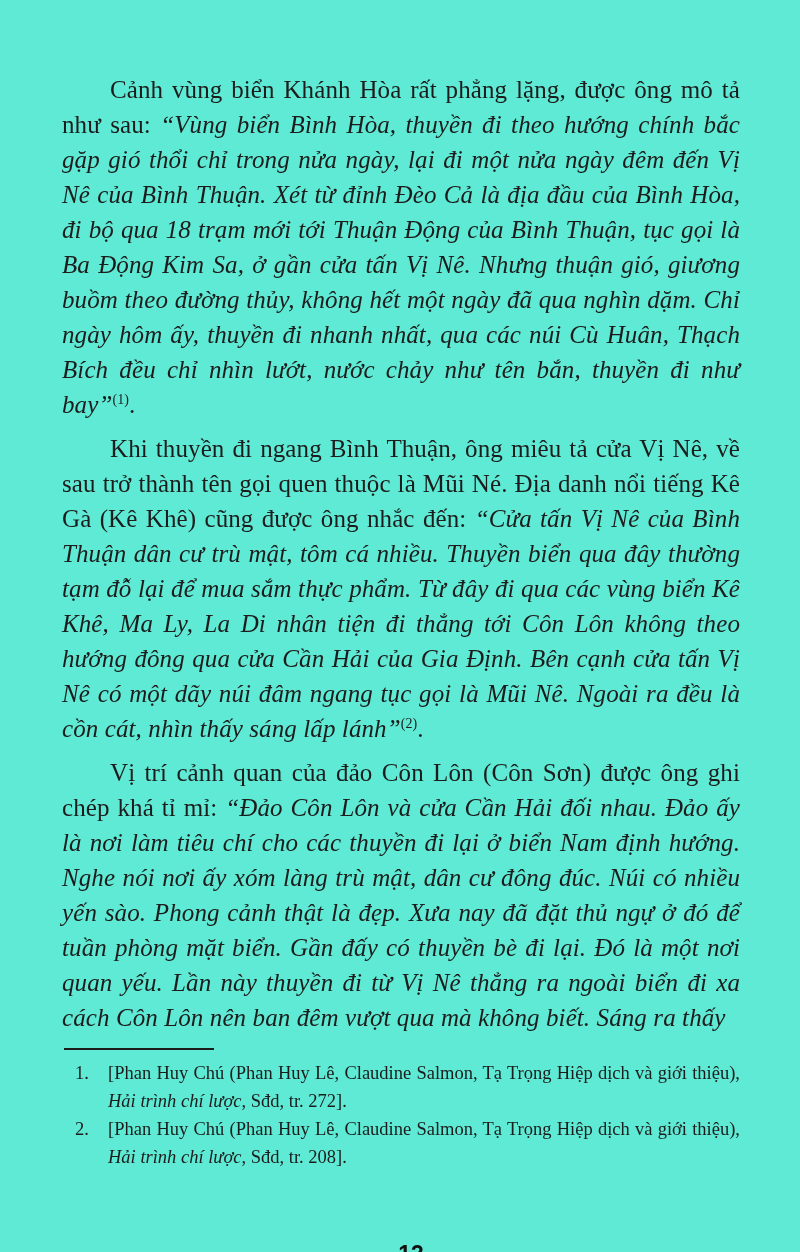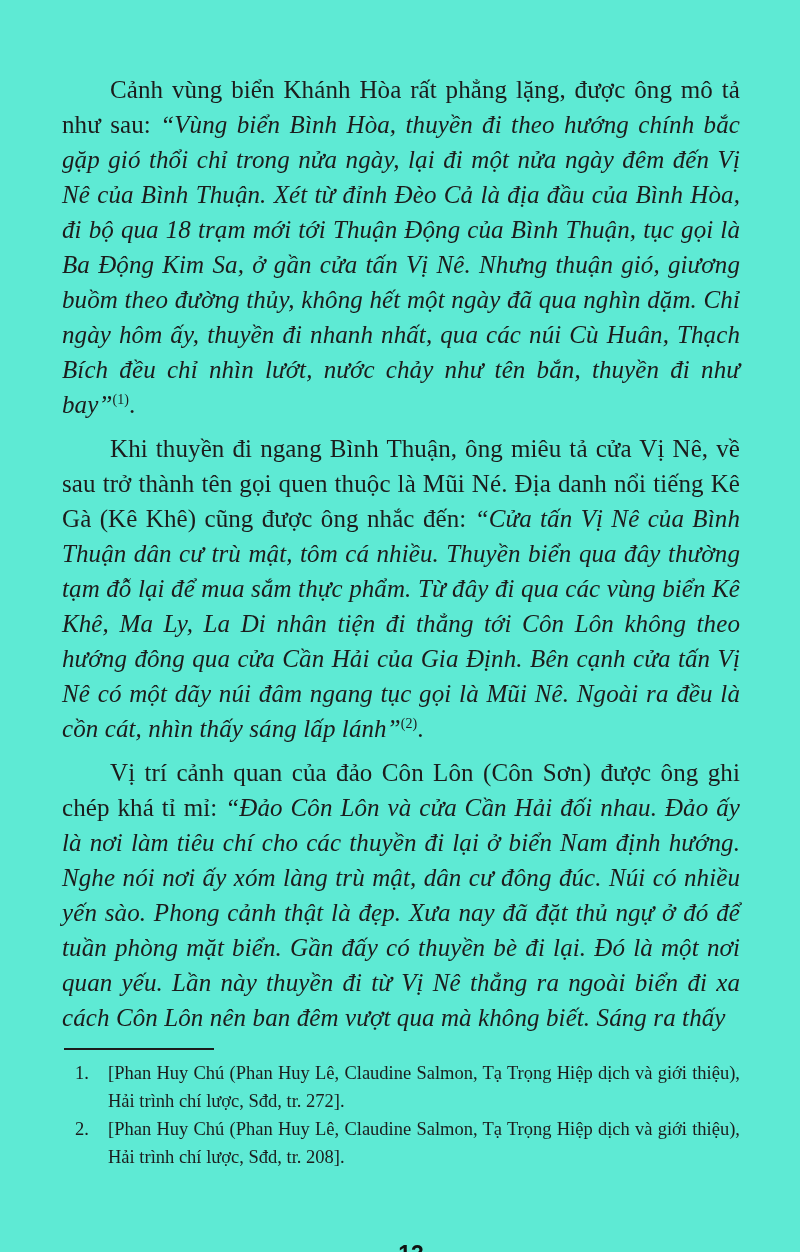--- a/index.html
+++ b/index.html
@@ -47,21 +47,21 @@
     display:flex;
     align-items:flex-start;
     text-align:justify;
   }
   .fn-num{
     flex:0 0 46px;
     padding-left:13px;
     box-sizing:border-box;
   }
   .fn-body{flex:1;}
-  .fn-italic{margin-top:8px;}
+  .fn-italic{font-style:italic;margin-top:8px;}
   .page-number{
     position:absolute;
     left:0;right:0;
     top:1241px;
     text-align:center;
     font-family:"Liberation Sans", sans-serif;
     font-weight:bold;
     font-size:23px;
     color:#111;
     padding-left:22px;

